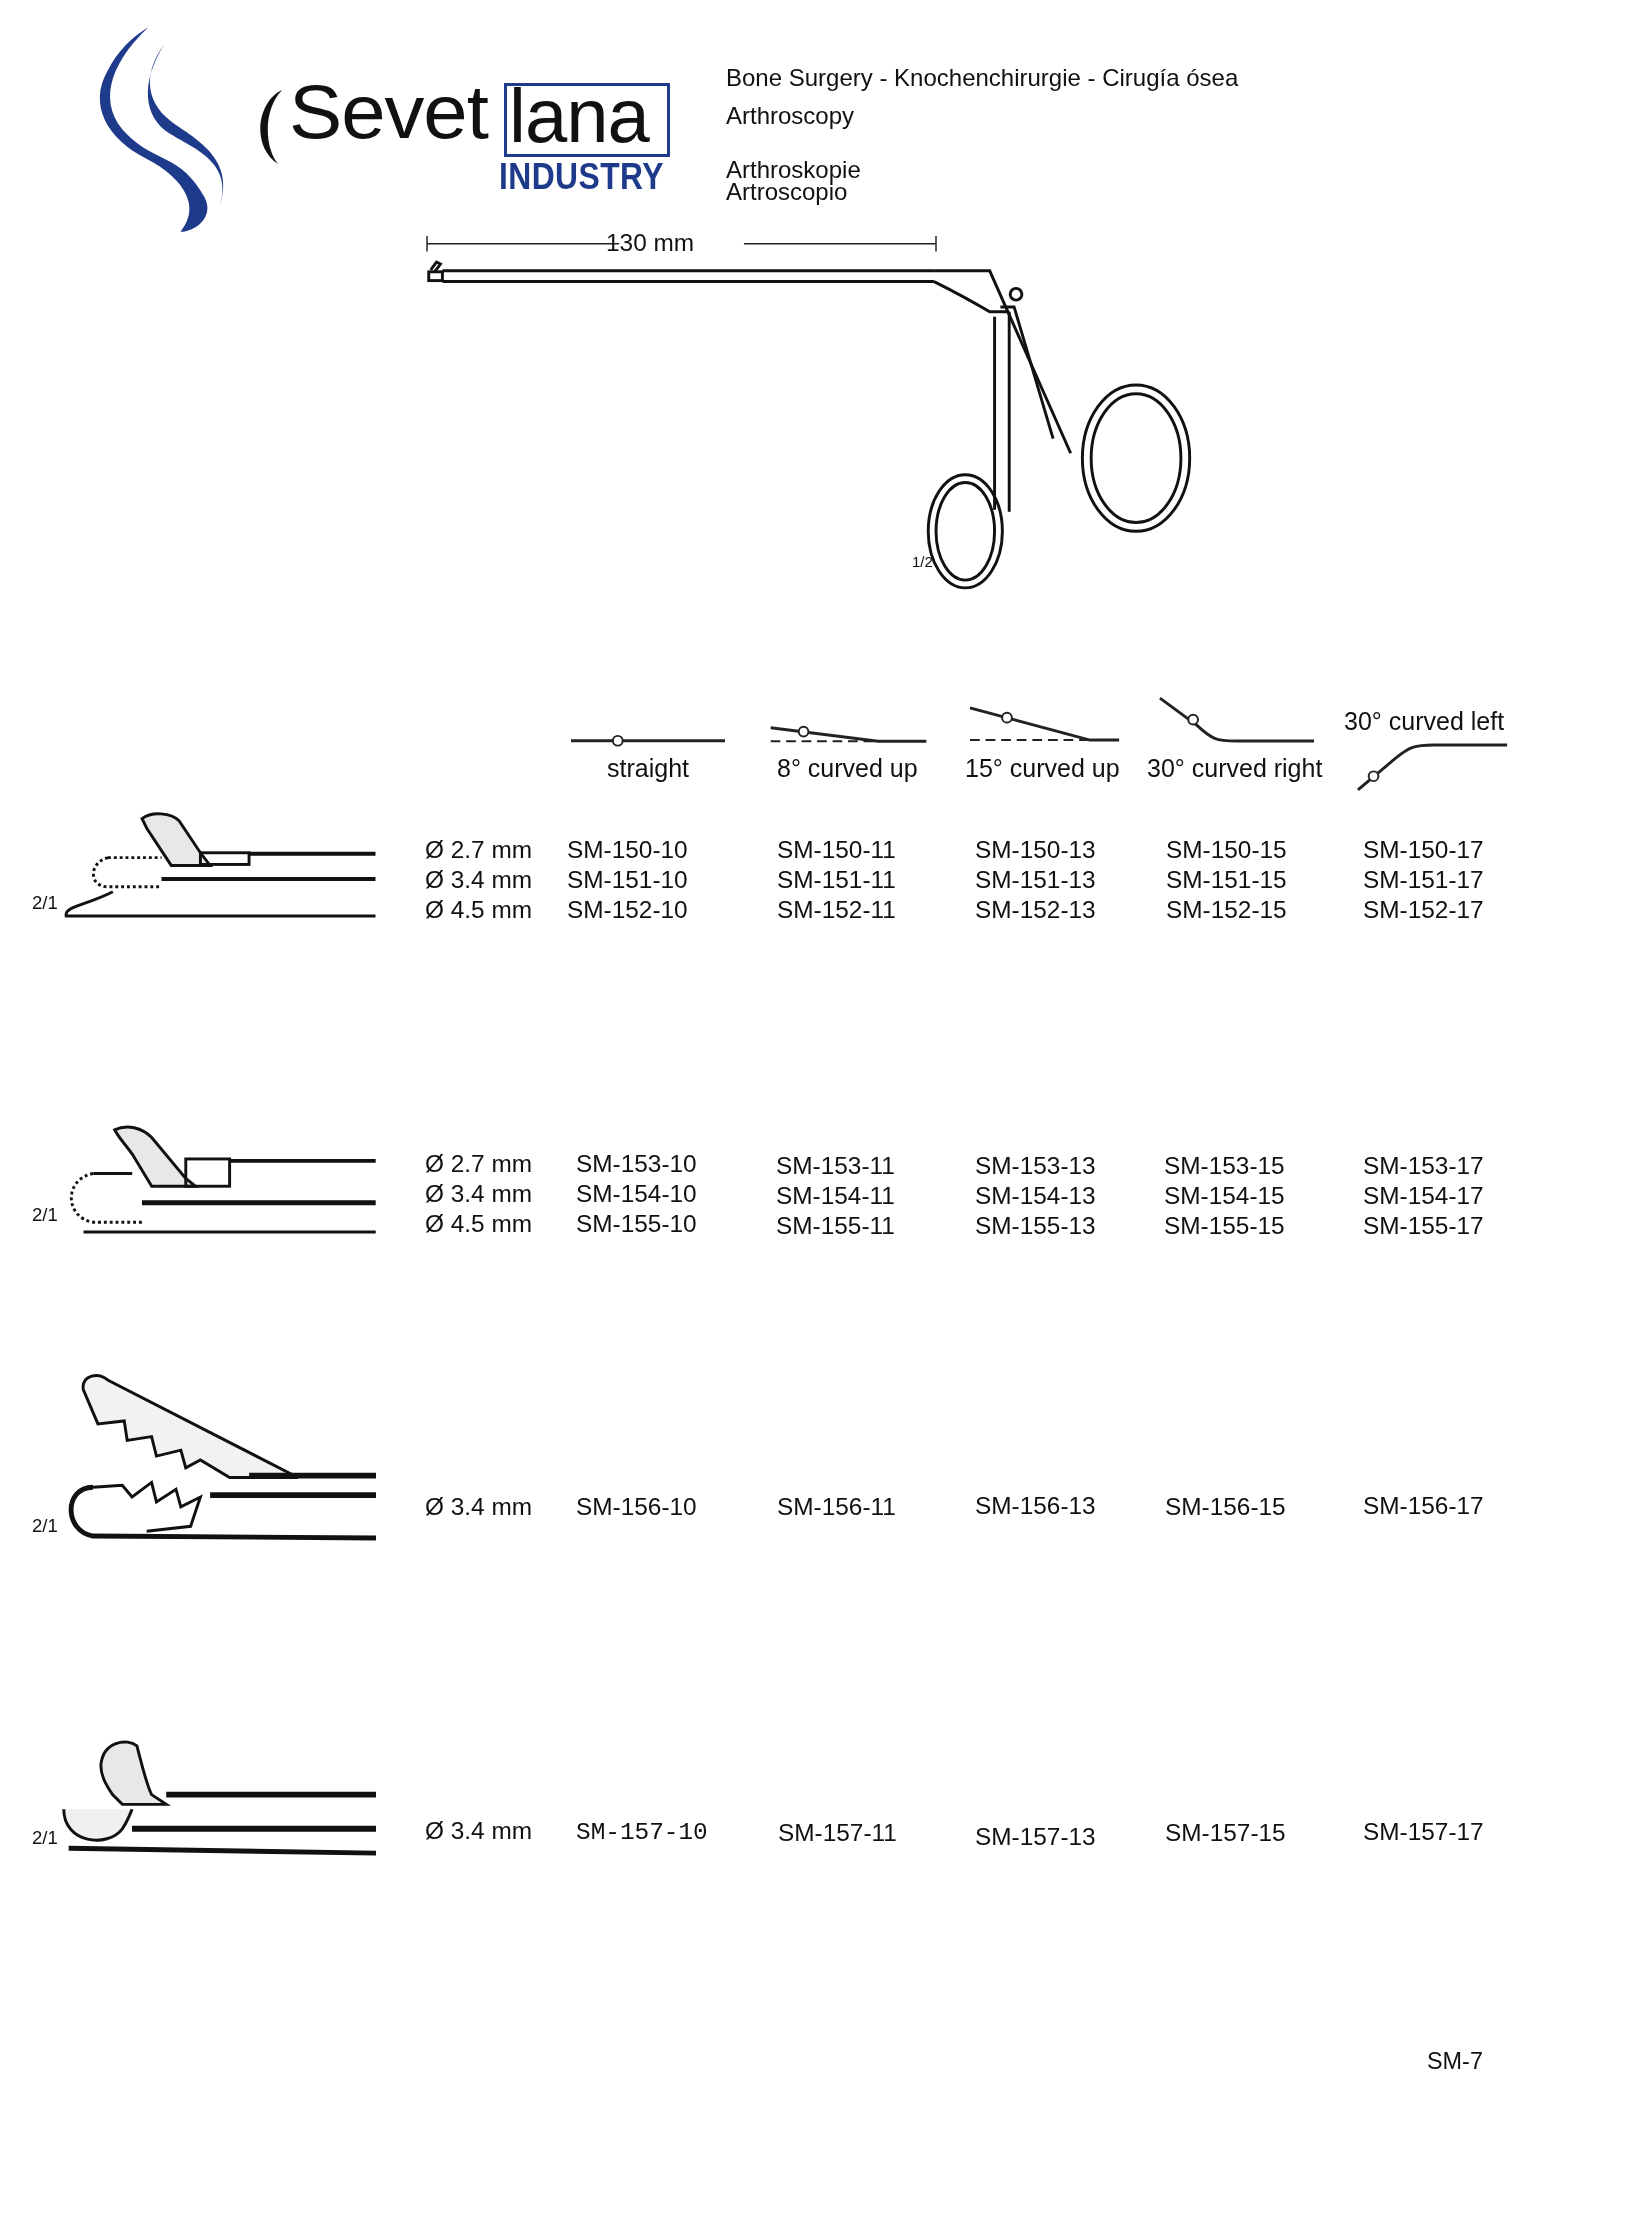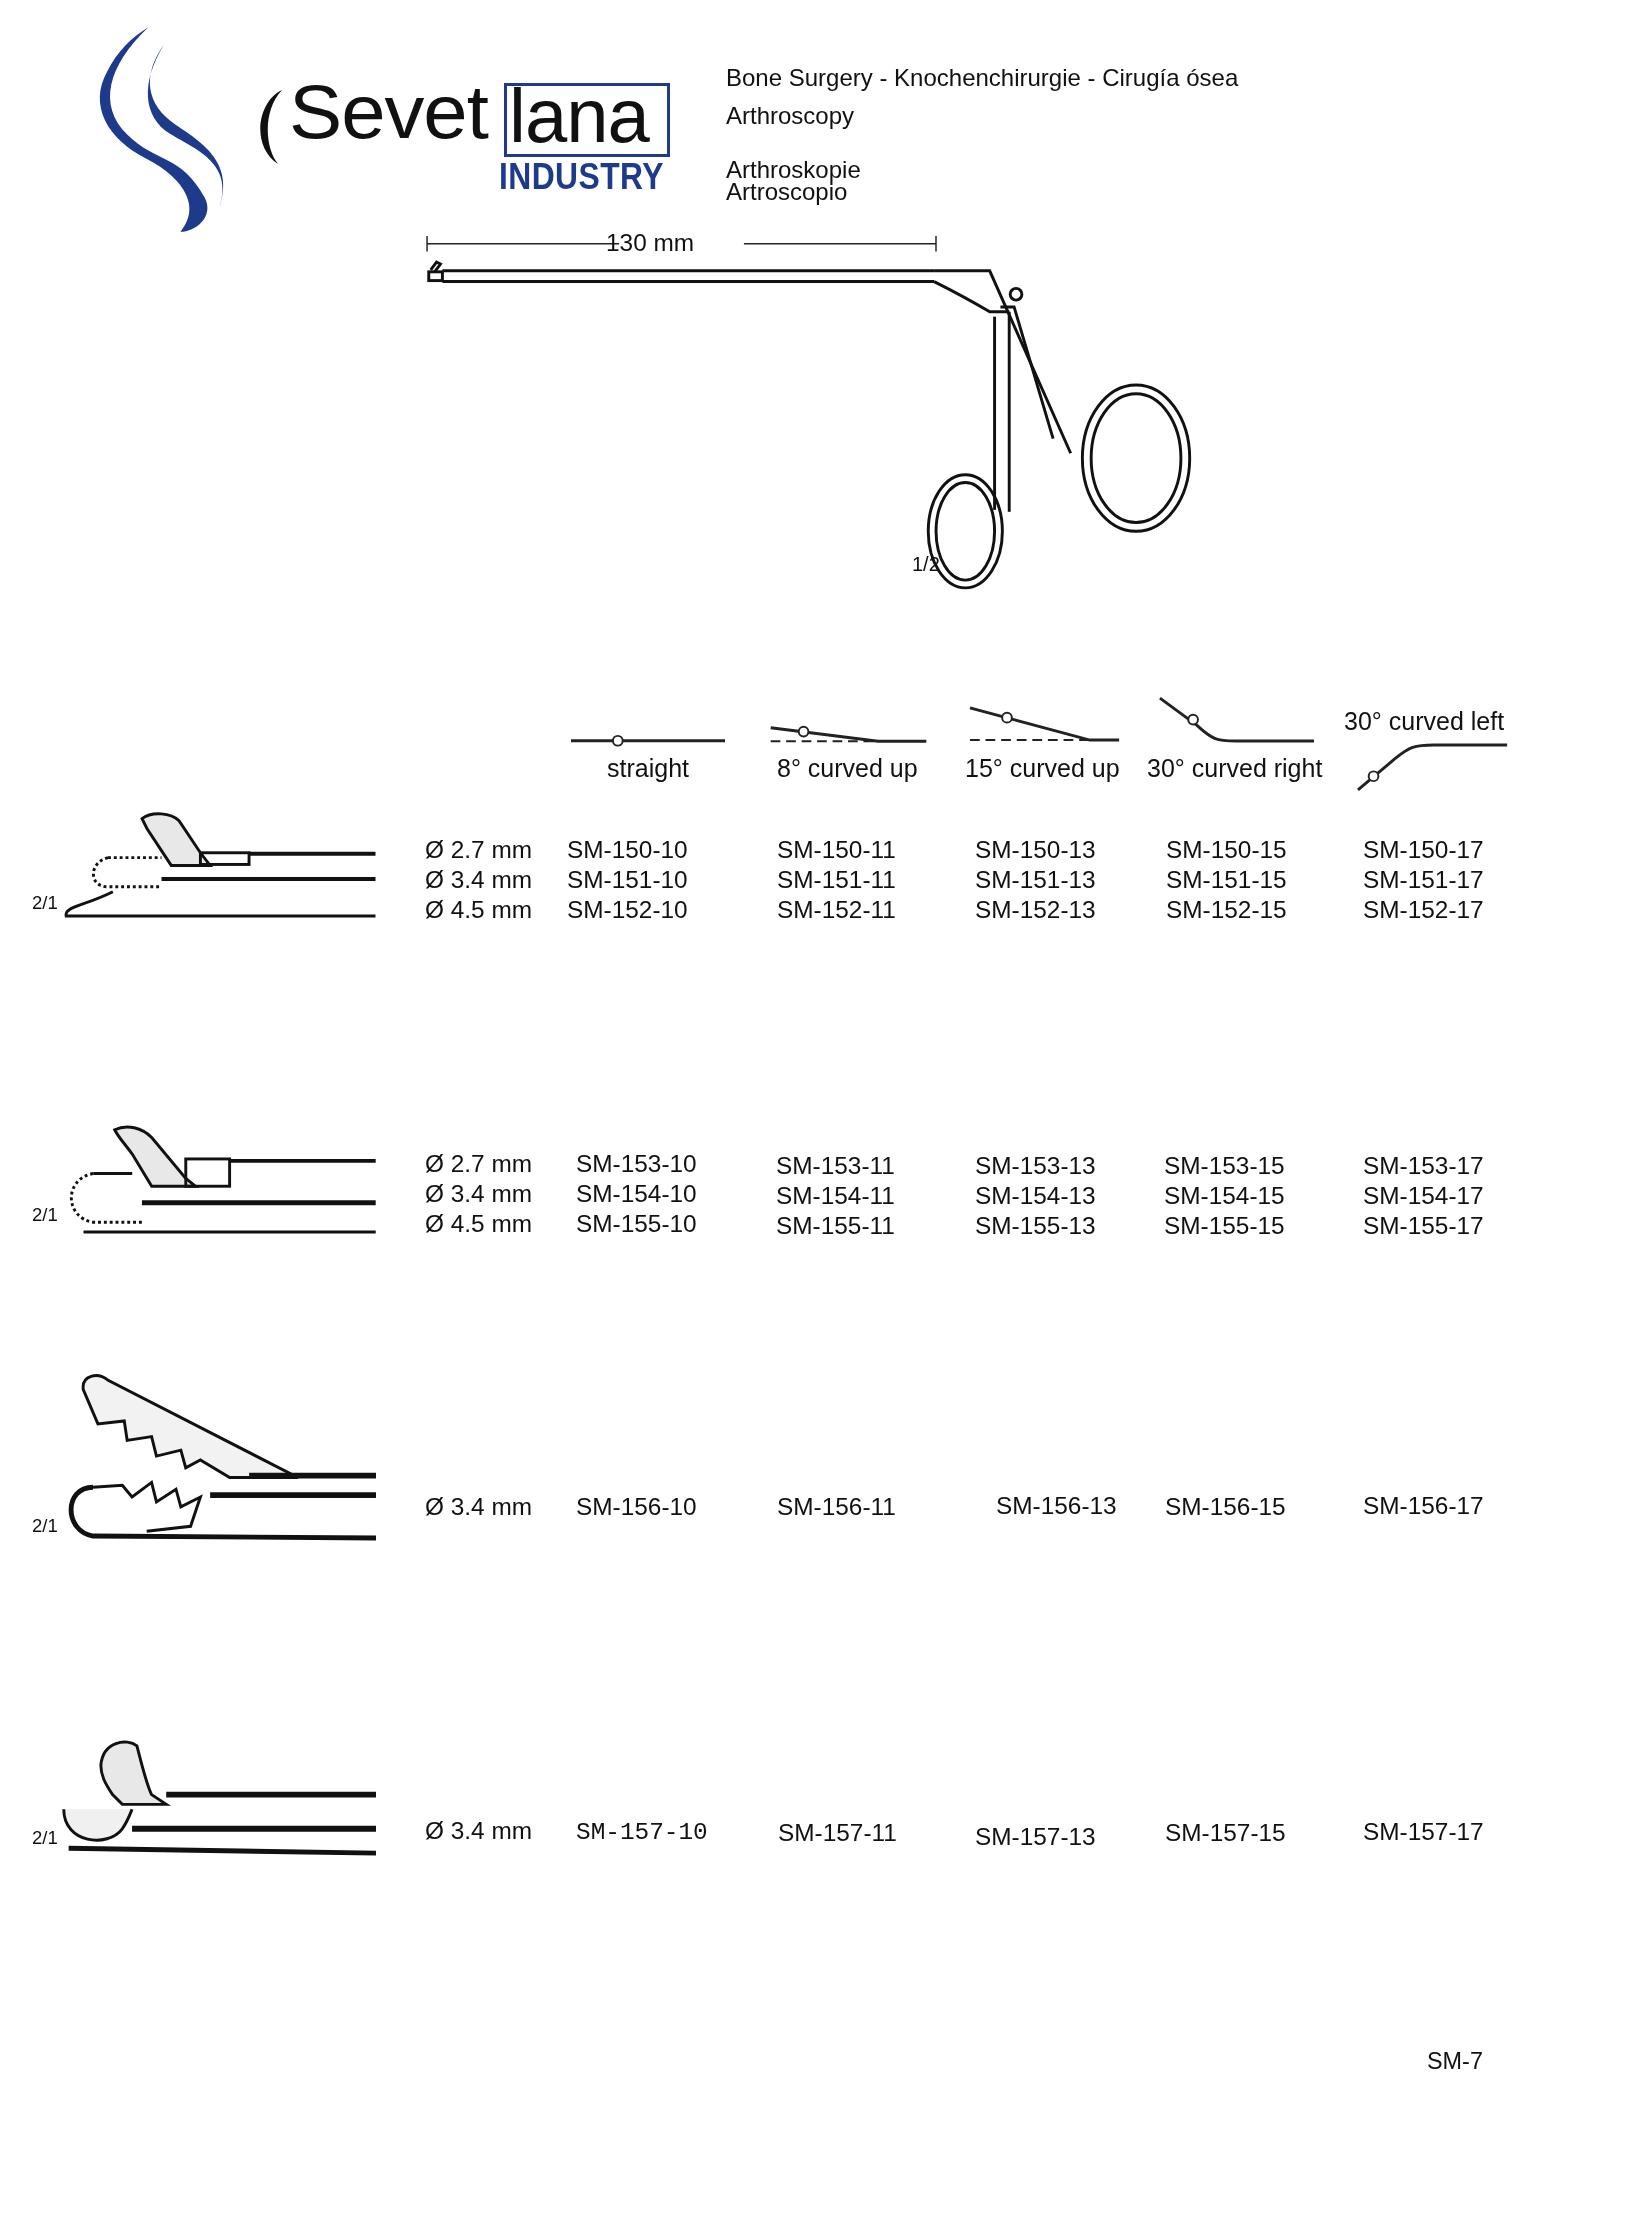--- a/index.html
+++ b/index.html
@@ -14,21 +14,21 @@
   .logo-lana { left: 509px; top: 78px; font-size: 76px; color: #111; line-height: 1; letter-spacing: -1px; }
   .logo-industry { left: 499px; top: 158px; font-size: 37px; font-weight: 700; color: #1e3a8a; letter-spacing: 0.5px; line-height: 1; transform: scaleX(0.86); transform-origin: left; }
   
   .heading { left: 726px; font-size: 24px; line-height: 1; color: #111; }
   .h1 { top: 66px; }
   .h2 { top: 104px; }
   .h3 { top: 158px; }
   .h4 { top: 180px; }
   
   .dim-label { left: 606px; top: 229px; font-size: 24.4px; }
-  .scale-half { left: 912px; top: 553px; font-size: 20px; }
+  .scale-half { left: 912px; top: 553px; font-size: 15px; }
   
   .curve-label { font-size: 25px; white-space: nowrap; }
   
   .diam { font-size: 24.4px; line-height: 30px; white-space: nowrap; }
   .code { font-size: 24.4px; line-height: 30px; white-space: nowrap; }
   .scale-21 { font-size: 18.5px; }
   .page-num { left: 1427px; top: 2048px; font-size: 23.4px; }
   svg { overflow: visible; }
 </style>
 </head>
@@ -226,21 +226,21 @@
       <line x1="160" y1="128" x2="330" y2="128" stroke-width="6"></line>
       <path d="M40 120 C10 120 10 165 40 170 L330 172" stroke-width="5"></path>
       <path d="M40 120 L70 118 L80 130 L100 115 L105 135 L125 122 L130 140 L150 130 L140 160 L95 165"></path>
     </g>
   </svg>
 </div>
 <div class="abs scale-21" style="left:32px;top:1515px;">2/1</div>
 <div class="abs diam" style="left:425px;top:1492px;">Ø 3.4 mm</div>
 <div class="abs code" style="left:576px;top:1492px;">SM-156-10</div>
 <div class="abs code" style="left:777px;top:1492px;">SM-156-11</div>
-<div class="abs code" style="left:975px;top:1491px;margin-left:21px;">SM-156-13</div>
+<div class="abs code" style="left:975px;top:1491px;">SM-156-13</div>
 <div class="abs code" style="left:1165px;top:1492px;">SM-156-15</div>
 <div class="abs code" style="left:1363px;top:1491px;">SM-156-17</div>
 
 <div class="abs" style="left:54px;top:1736px;">
   <svg width="322" height="127" viewBox="0 0 330 130">
     <g fill="none" stroke="#111" stroke-width="3">
       <path d="M48 30 C50 5 75 2 85 10 C90 30 95 50 100 60 L115 70 L70 70 L60 60 C52 48 48 40 48 30 Z" fill="#e8e8e8"></path>
       <line x1="115" y1="60" x2="330" y2="60" stroke-width="6"></line>
       <line x1="80" y1="95" x2="330" y2="95" stroke-width="6"></line>
       <path d="M10 75 C10 110 55 115 70 95 C75 88 78 80 80 75" fill="#f0f0f0"></path>

